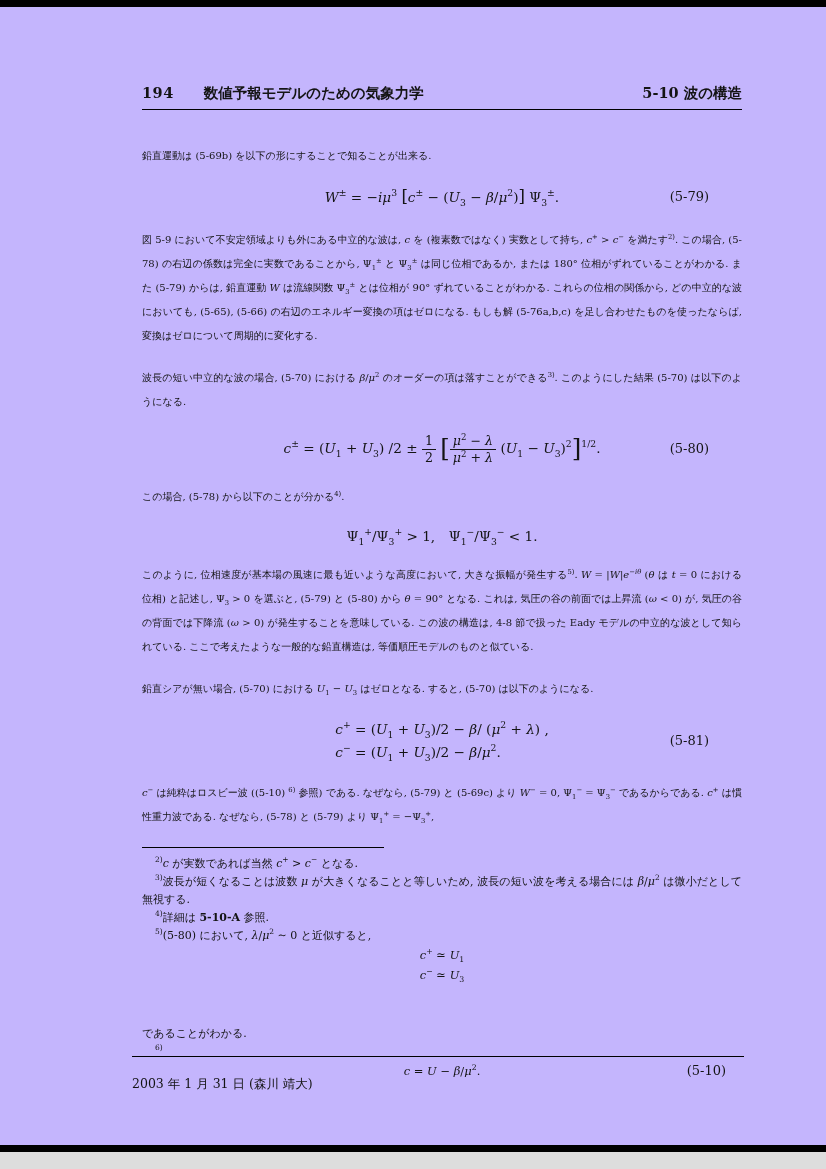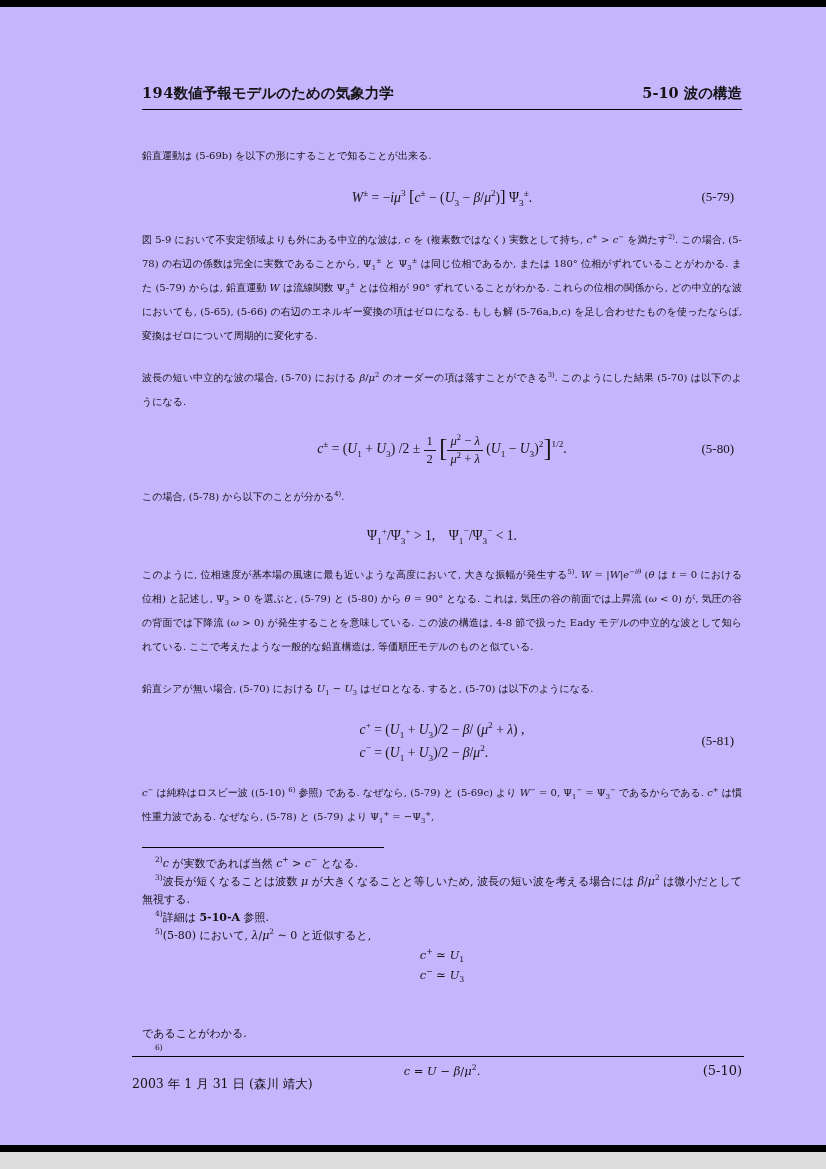--- a/index.html
+++ b/index.html
@@ -5,28 +5,28 @@
   html,body{margin:0;padding:0;background:#ddd;}
   .page{position:relative;width:826px;height:1152px;background:#c4b5fd;
         font-family:"DejaVu Serif","Liberation Serif",serif;color:#141414;overflow:hidden;}
   .scan-edge{position:absolute;left:0;width:826px;height:7px;background:#000;}
   .scan-edge.top{top:0;}
   .scan-edge.bottom{bottom:0;}
   .content{position:absolute;left:142px;top:84px;width:600px;}
   .pheader{display:flex;align-items:baseline;border-bottom:1.2px solid #000;
            padding-bottom:6px;font-weight:bold;font-size:14.5px;}
   .pheader .pnum{letter-spacing:.5px;}
-  .pheader .ptitle{flex:1;}
+  .pheader .ptitle{margin-left:30px;flex:1;}
   .pheader .psec{text-align:right;}
   p.body{font-size:10px;line-height:24px;text-align:justify;margin:12px 0;}
   p.first{margin-top:34px;}
   sup{font-size:68%;line-height:0;}
   sub{font-size:68%;line-height:0;}
-  .eqrow{position:relative;margin:17px 8px;text-align:center;font-size:13.6px;line-height:1.5;font-family:Liberation Serif, serif;}
-  .eqtag{position:absolute;right:0;top:50%;transform:translateY(-50%);font-size:13px;}
+  .eqrow{position:relative;margin:17px 17px;text-align:center;font-size:13.6px;line-height:1.5;}
+  .eqtag{position:absolute;right:16px;top:50%;transform:translateY(-50%);font-size:13px;}
   .eqmulti{display:inline-block;text-align:left;line-height:1.7;}
   .br{font-size:1.22em;}
   .bigbr{font-size:1.8em;vertical-align:-0.14em;font-weight:400;}
   .frac{display:inline-block;vertical-align:middle;text-align:center;line-height:1.15;font-size:0.93em;}
   .frac .num{display:block;border-bottom:1px solid #141414;padding:0 3px 1px;}
   .frac .den{display:block;padding:1px 3px 0;}
   .footnotes{margin-top:18px;font-size:11px;line-height:18px;}
   .fnrule{width:242px;border-top:1.1px solid #000;margin-bottom:7px;}
   .fn{margin:0;text-align:justify;text-indent:13px;}
   .fn.noindent{text-indent:0;margin-top:40px;}

